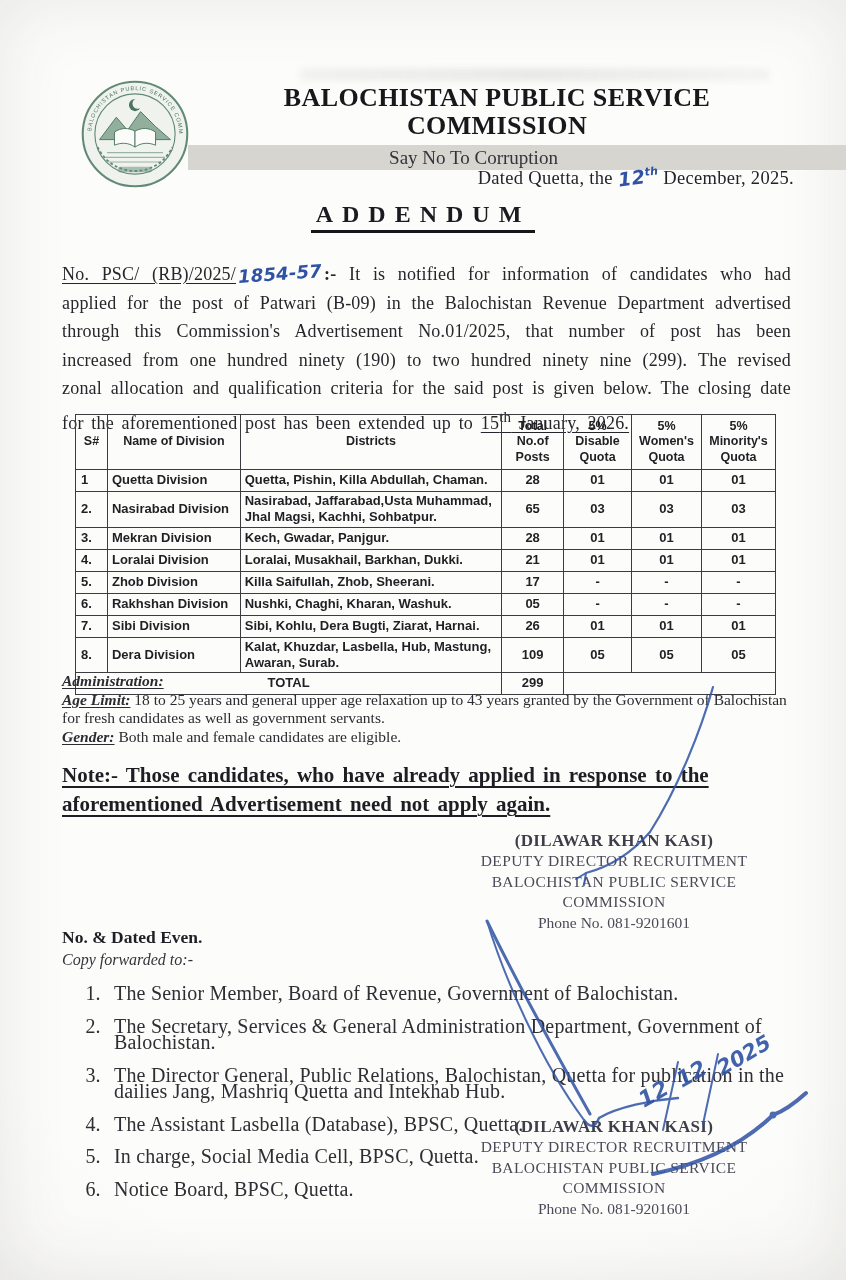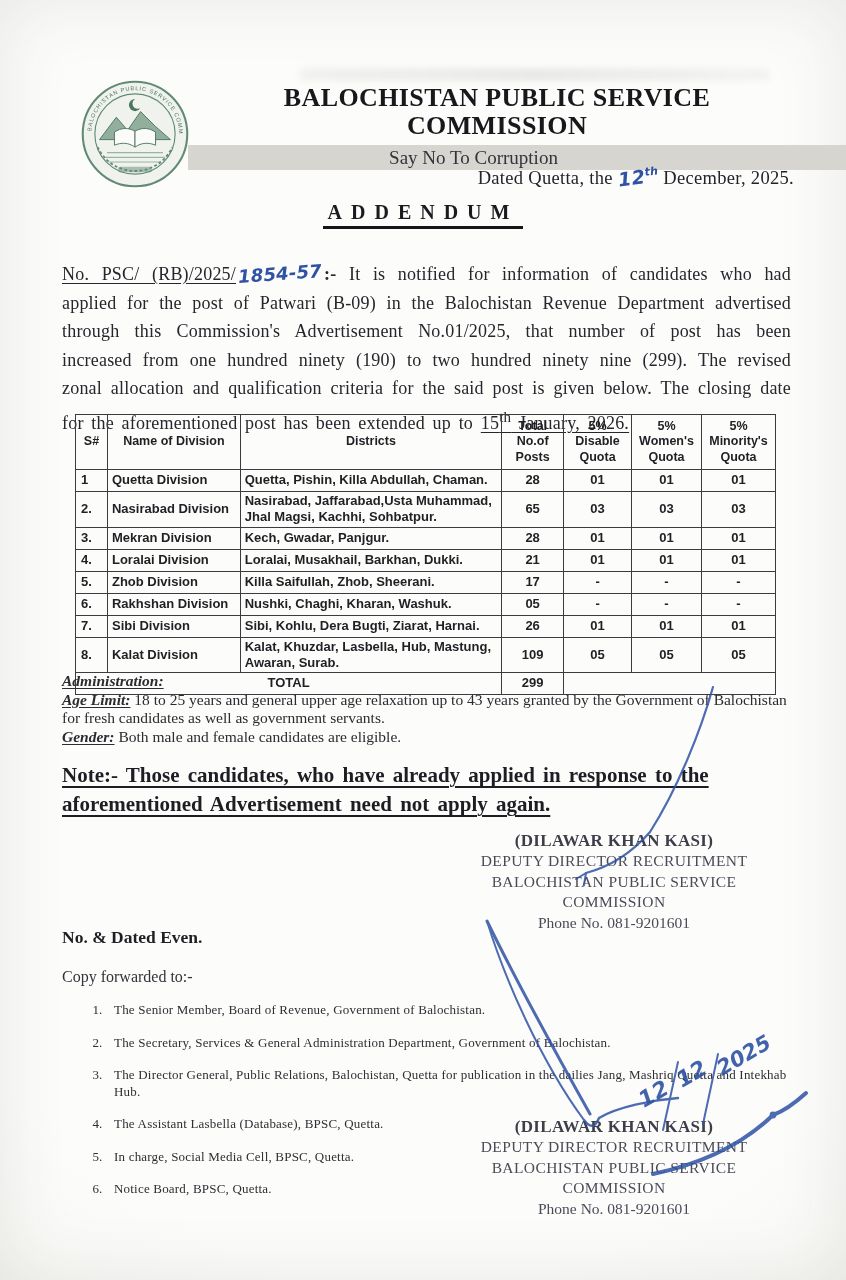--- a/index.html
+++ b/index.html
@@ -14,21 +14,21 @@
     filter:blur(3px);}
   
   .logo{position:absolute;left:76px;top:78px;width:118px;height:112px;filter:blur(.4px);opacity:.92;}
   .org-block{position:absolute;left:203px;top:84px;width:588px;text-align:center;}
   .org-name{font-size:26px;font-weight:bold;letter-spacing:.4px;color:#17171c;margin:0;line-height:28px;}
   .org-address{font-size:19px;font-weight:bold;color:#23232a;margin-top:5px;line-height:22px;}
   .slogan-band{position:absolute;left:188px;top:145px;width:666px;height:25px;background:#d6d5d0;}
   .slogan-text{font-size:19px;line-height:25px;text-align:center;padding-right:95px;color:#33333a;}
   .date-line{position:absolute;top:166px;right:52px;font-size:18.5px;color:#23232b;letter-spacing:.3px;}
   .title-wrap{position:absolute;top:201px;left:0;width:100%;text-align:center;}
-  .doc-title{display:inline-block;font-size:20px;font-weight:bold;letter-spacing:9px;
+  .doc-title{display:inline-block;font-size:24px;font-weight:bold;letter-spacing:9px;
     color:#1a1a20;border-bottom:3px solid #15151a;padding:0 5px 2px 5px;}
   
   .para{position:absolute;left:62px;top:242px;width:729px;font-size:18px;line-height:28.5px;
     text-align:justify;word-spacing:3px;letter-spacing:.2px;color:#26262c;}
   .bold-u{font-weight:normal;text-decoration:underline;text-underline-offset:3px;}
   .bold{font-weight:bold;}
   .hw{font-family:"DejaVu Sans",sans-serif;font-style:italic;font-weight:bold;color:#2f52a4;}
   .hw-ref{display:inline-block;transform:rotate(-4deg);font-size:18px;margin:0 2px;}
   .hw-day{display:inline-block;transform:rotate(-7deg);font-size:19px;}
   .hw sup{font-size:11px;}
@@ -54,23 +54,23 @@
   
   .sig{position:absolute;width:360px;text-align:center;}
   .sig-1{left:434px;top:830px;}
   .sig-2{left:434px;top:1116px;}
   .sig-name{font-size:17px;font-weight:bold;color:#3e3e4a;line-height:21px;letter-spacing:.3px;}
   .sig-line{font-size:15.5px;color:#4a4a58;line-height:20.5px;letter-spacing:.4px;}
   .sig-phone{font-size:15.5px;color:#4a4a58;line-height:20.5px;}
   
   .footer-block{position:absolute;left:62px;top:927px;width:745px;color:#2e2e34;}
   .nde{font-size:17.5px;font-weight:bold;text-underline-offset:3px;color:#1e1e24;}
-  .cft{font-size:16px;margin-top:20px;color:#33333a;}
+  .cft{font-size:16px;font-style:italic;margin-top:3px;color:#33333a;}
   .copy-list{margin:4px 0 0 30px;padding:0;}
-  .copy-list li{font-size:13px;line-height:16.5px;padding-left:8px;margin:16px 0 0 14px;letter-spacing:.2px;}
+  .copy-list li{font-size:20px;line-height:16.5px;padding-left:8px;margin:16px 0 0 14px;letter-spacing:.2px;}
   
   .pen{position:absolute;left:0;top:0;width:846px;height:1280px;pointer-events:none;}
 </style>
 </head>
 <body>
 
 <div class="page">
 
   <div class="smudge"></div>
 
@@ -194,21 +194,21 @@
           <td class="c0">7.</td>
           <td class="c1">Sibi Division</td>
           <td class="c2">Sibi, Kohlu, Dera Bugti, Ziarat, Harnai.</td>
           <td class="c3">26</td>
           <td class="c4">01</td>
           <td class="c5">01</td>
           <td class="c6">01</td>
         </tr>
         <tr>
           <td class="c0">8.</td>
-          <td class="c1">Kalat Division</td>
+          <td class="c1">Dera Division</td>
           <td class="c2">Kalat, Khuzdar, Lasbella, Hub, Mastung, Awaran, Surab.</td>
           <td class="c3">109</td>
           <td class="c4">05</td>
           <td class="c5">05</td>
           <td class="c6">05</td>
         </tr>
       </tbody>
     <tfoot>
       <tr>
         <td colspan="3" class="total-label">TOTAL</td>

